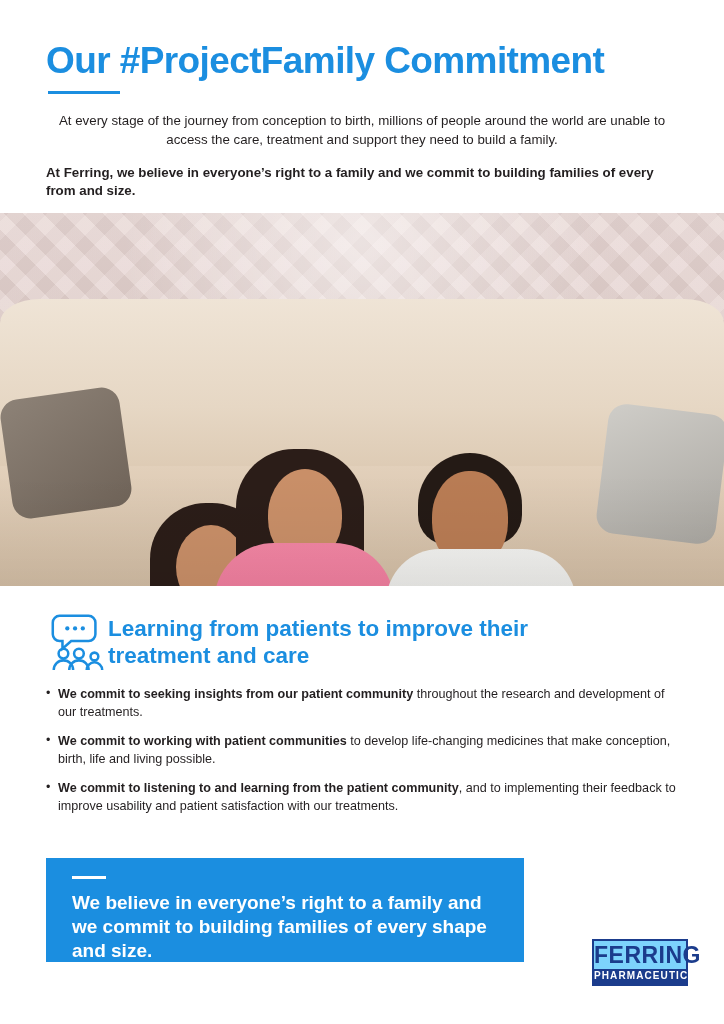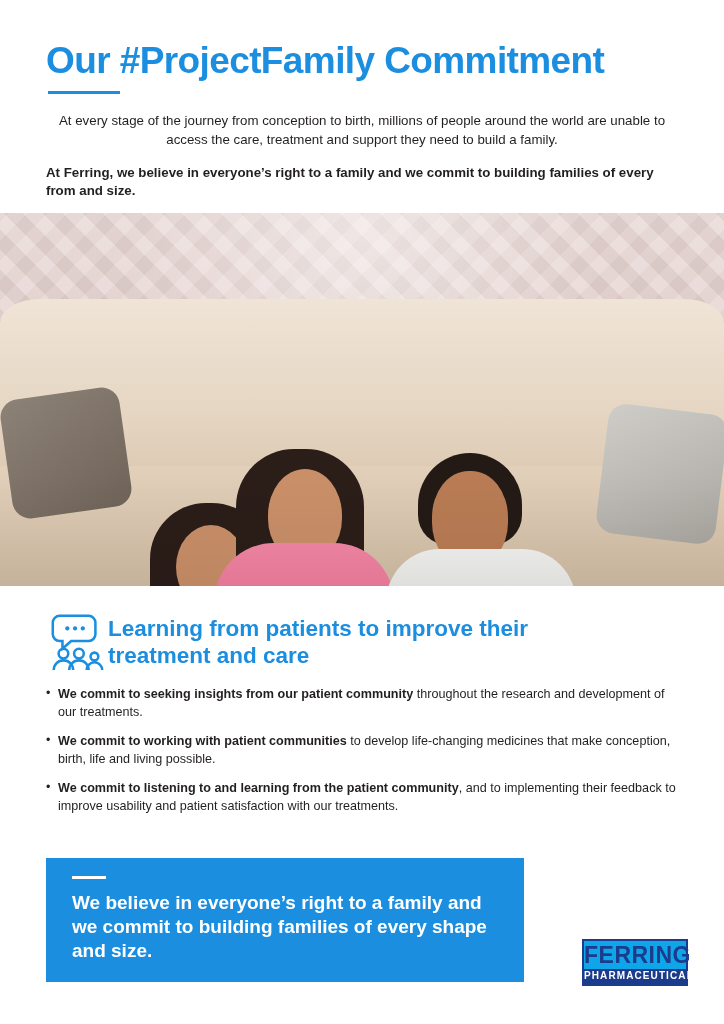--- a/index.html
+++ b/index.html
@@ -220,21 +220,21 @@
   ul.commitments b {
     font-weight: bold;
   }
 
   
   .callout {
     position: absolute;
     left: 46px;
     top: 858px;
     width: 478px;
-    height: 124px;
+    height: 104px;
     background: #1b8ee0;
     color: #ffffff;
     padding: 18px 26px 0 26px;
     box-sizing: border-box;
   }
   .callout-rule {
     width: 34px;
     height: 3px;
     background: #ffffff;
     margin: 0 0 12px 0;
@@ -244,23 +244,23 @@
     font-weight: bold;
     line-height: 1.26;
     margin: 0;
   }
 
   
   .logo {
     position: absolute;
     right: 36px;
     bottom: 38px;
-    width: 106px;
+    width: 96px;
     border: 2px solid #1b3c8c;
-    background: #0ea5e9;
+    background: #7dd3fc;
     box-sizing: border-box;
   }
   .logo-main {
     font-size: 23px;
     font-weight: bold;
     color: #1b3c8c;
     letter-spacing: 0.5px;
     text-align: center;
     padding: 3px 0 2px 0;
     line-height: 1;

